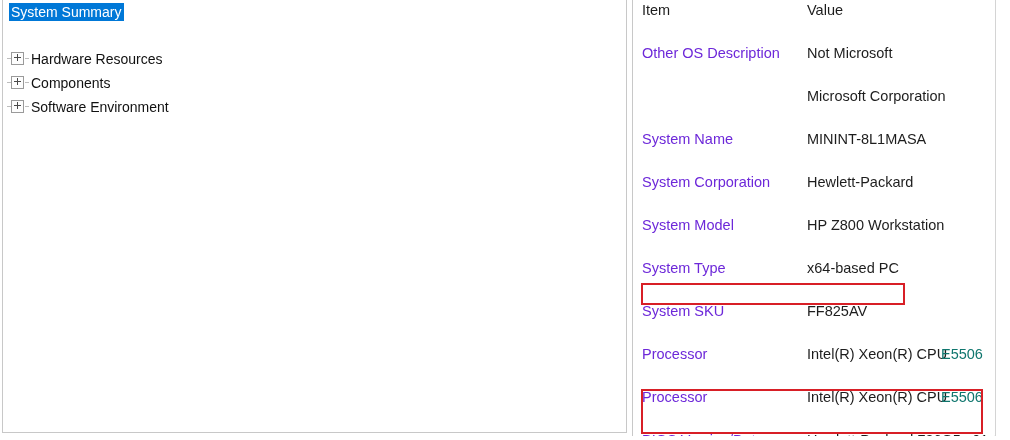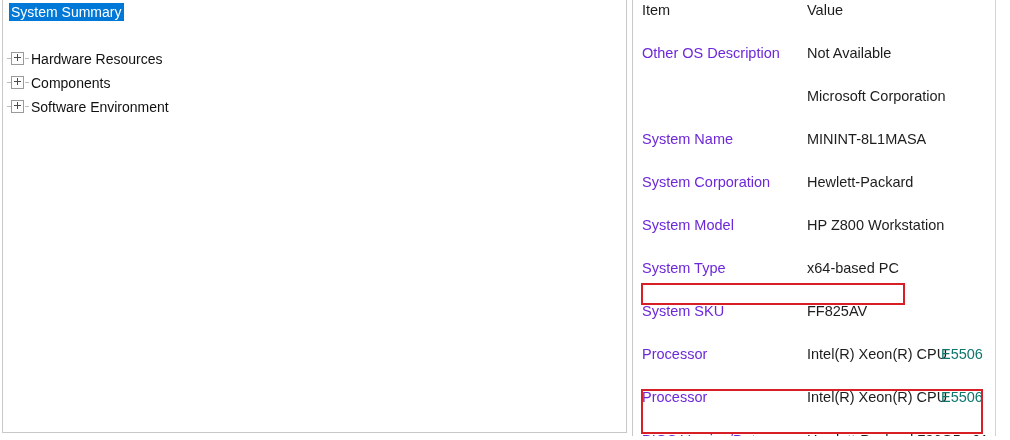--- a/index.html
+++ b/index.html
@@ -208,21 +208,21 @@
   <div id="list-panel">
     <div id="list-inner">
 
       <div class="list-row header" style="top:0px;">
         <span class="cell-item">Item</span>
         <span class="cell-value">Value</span>
       </div>
 
       <div class="list-row" style="top:21.5px;">
         <span class="cell-item">Other OS Description</span>
-        <span class="cell-value">Not Available</span>
+        <span class="cell-value">Not Microsoft</span>
       </div>
       <div class="list-row" style="top:43px;">
         <span class="cell-value">Microsoft Corporation</span>
       </div>
       <div class="list-row" style="top:64.5px;">
         <span class="cell-item">System Name</span>
         <span class="cell-value">MININT-8L1MASA</span>
       </div>
       <div class="list-row" style="top:86px;">
         <span class="cell-item">System Corporation</span>

